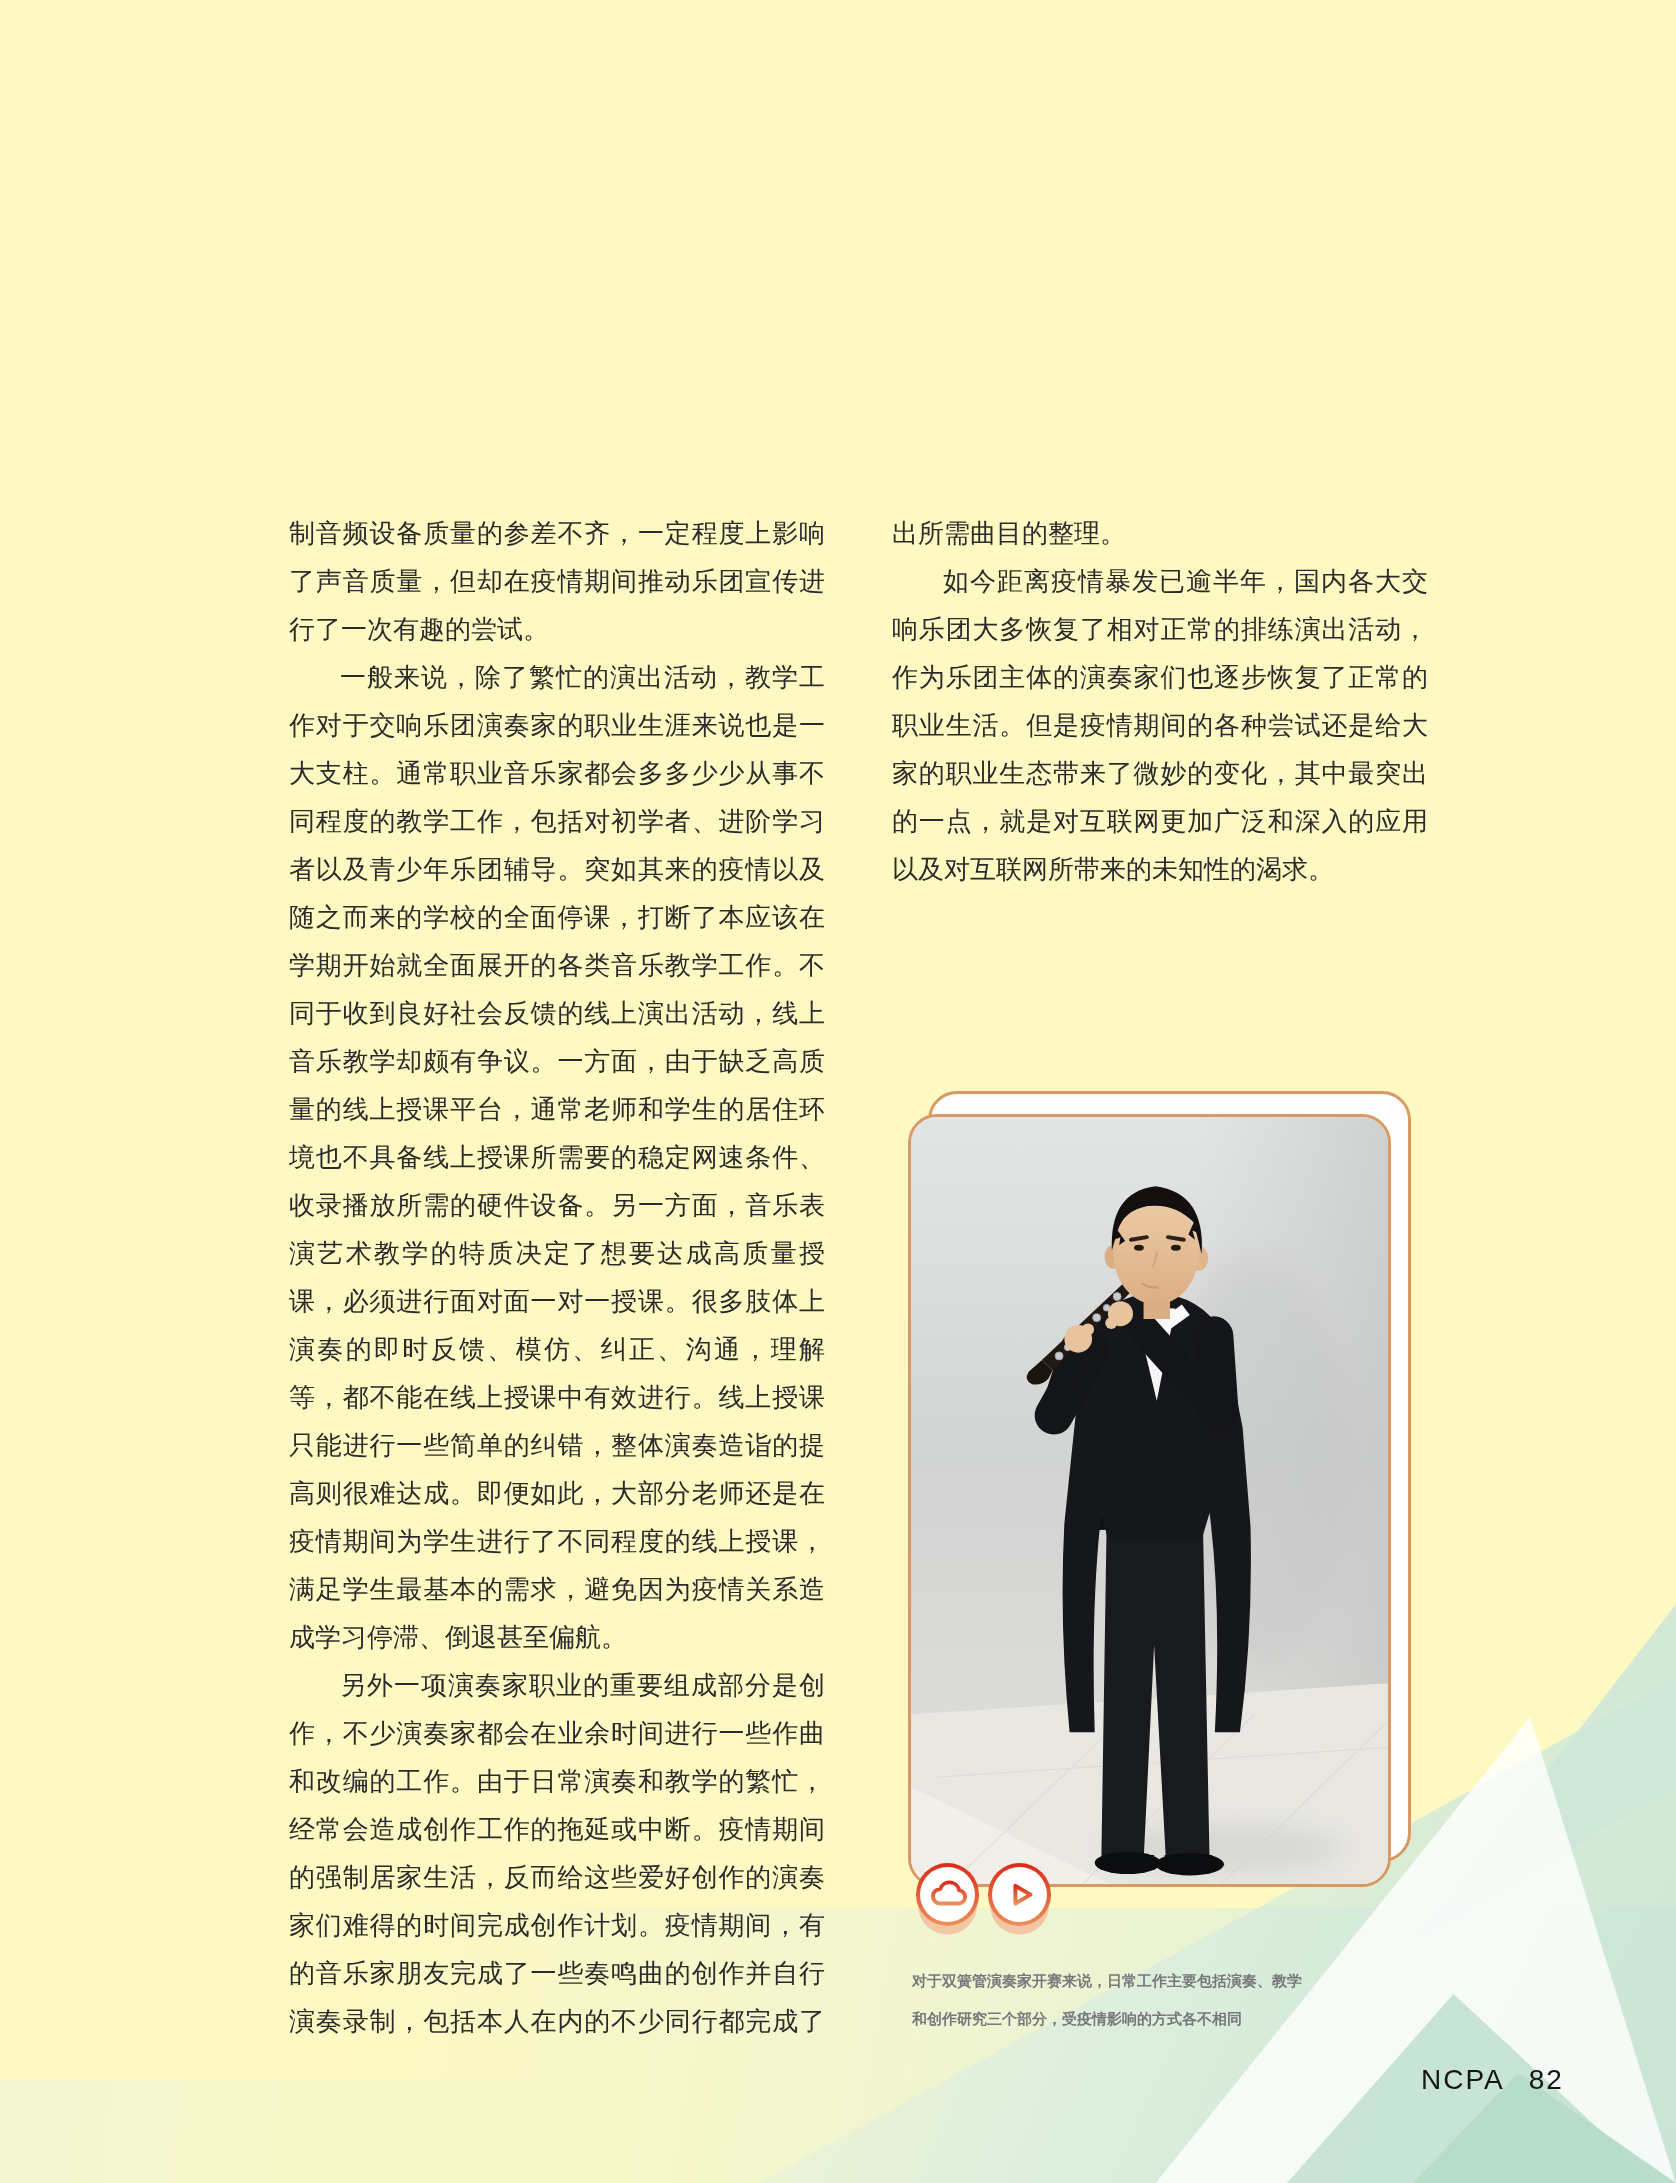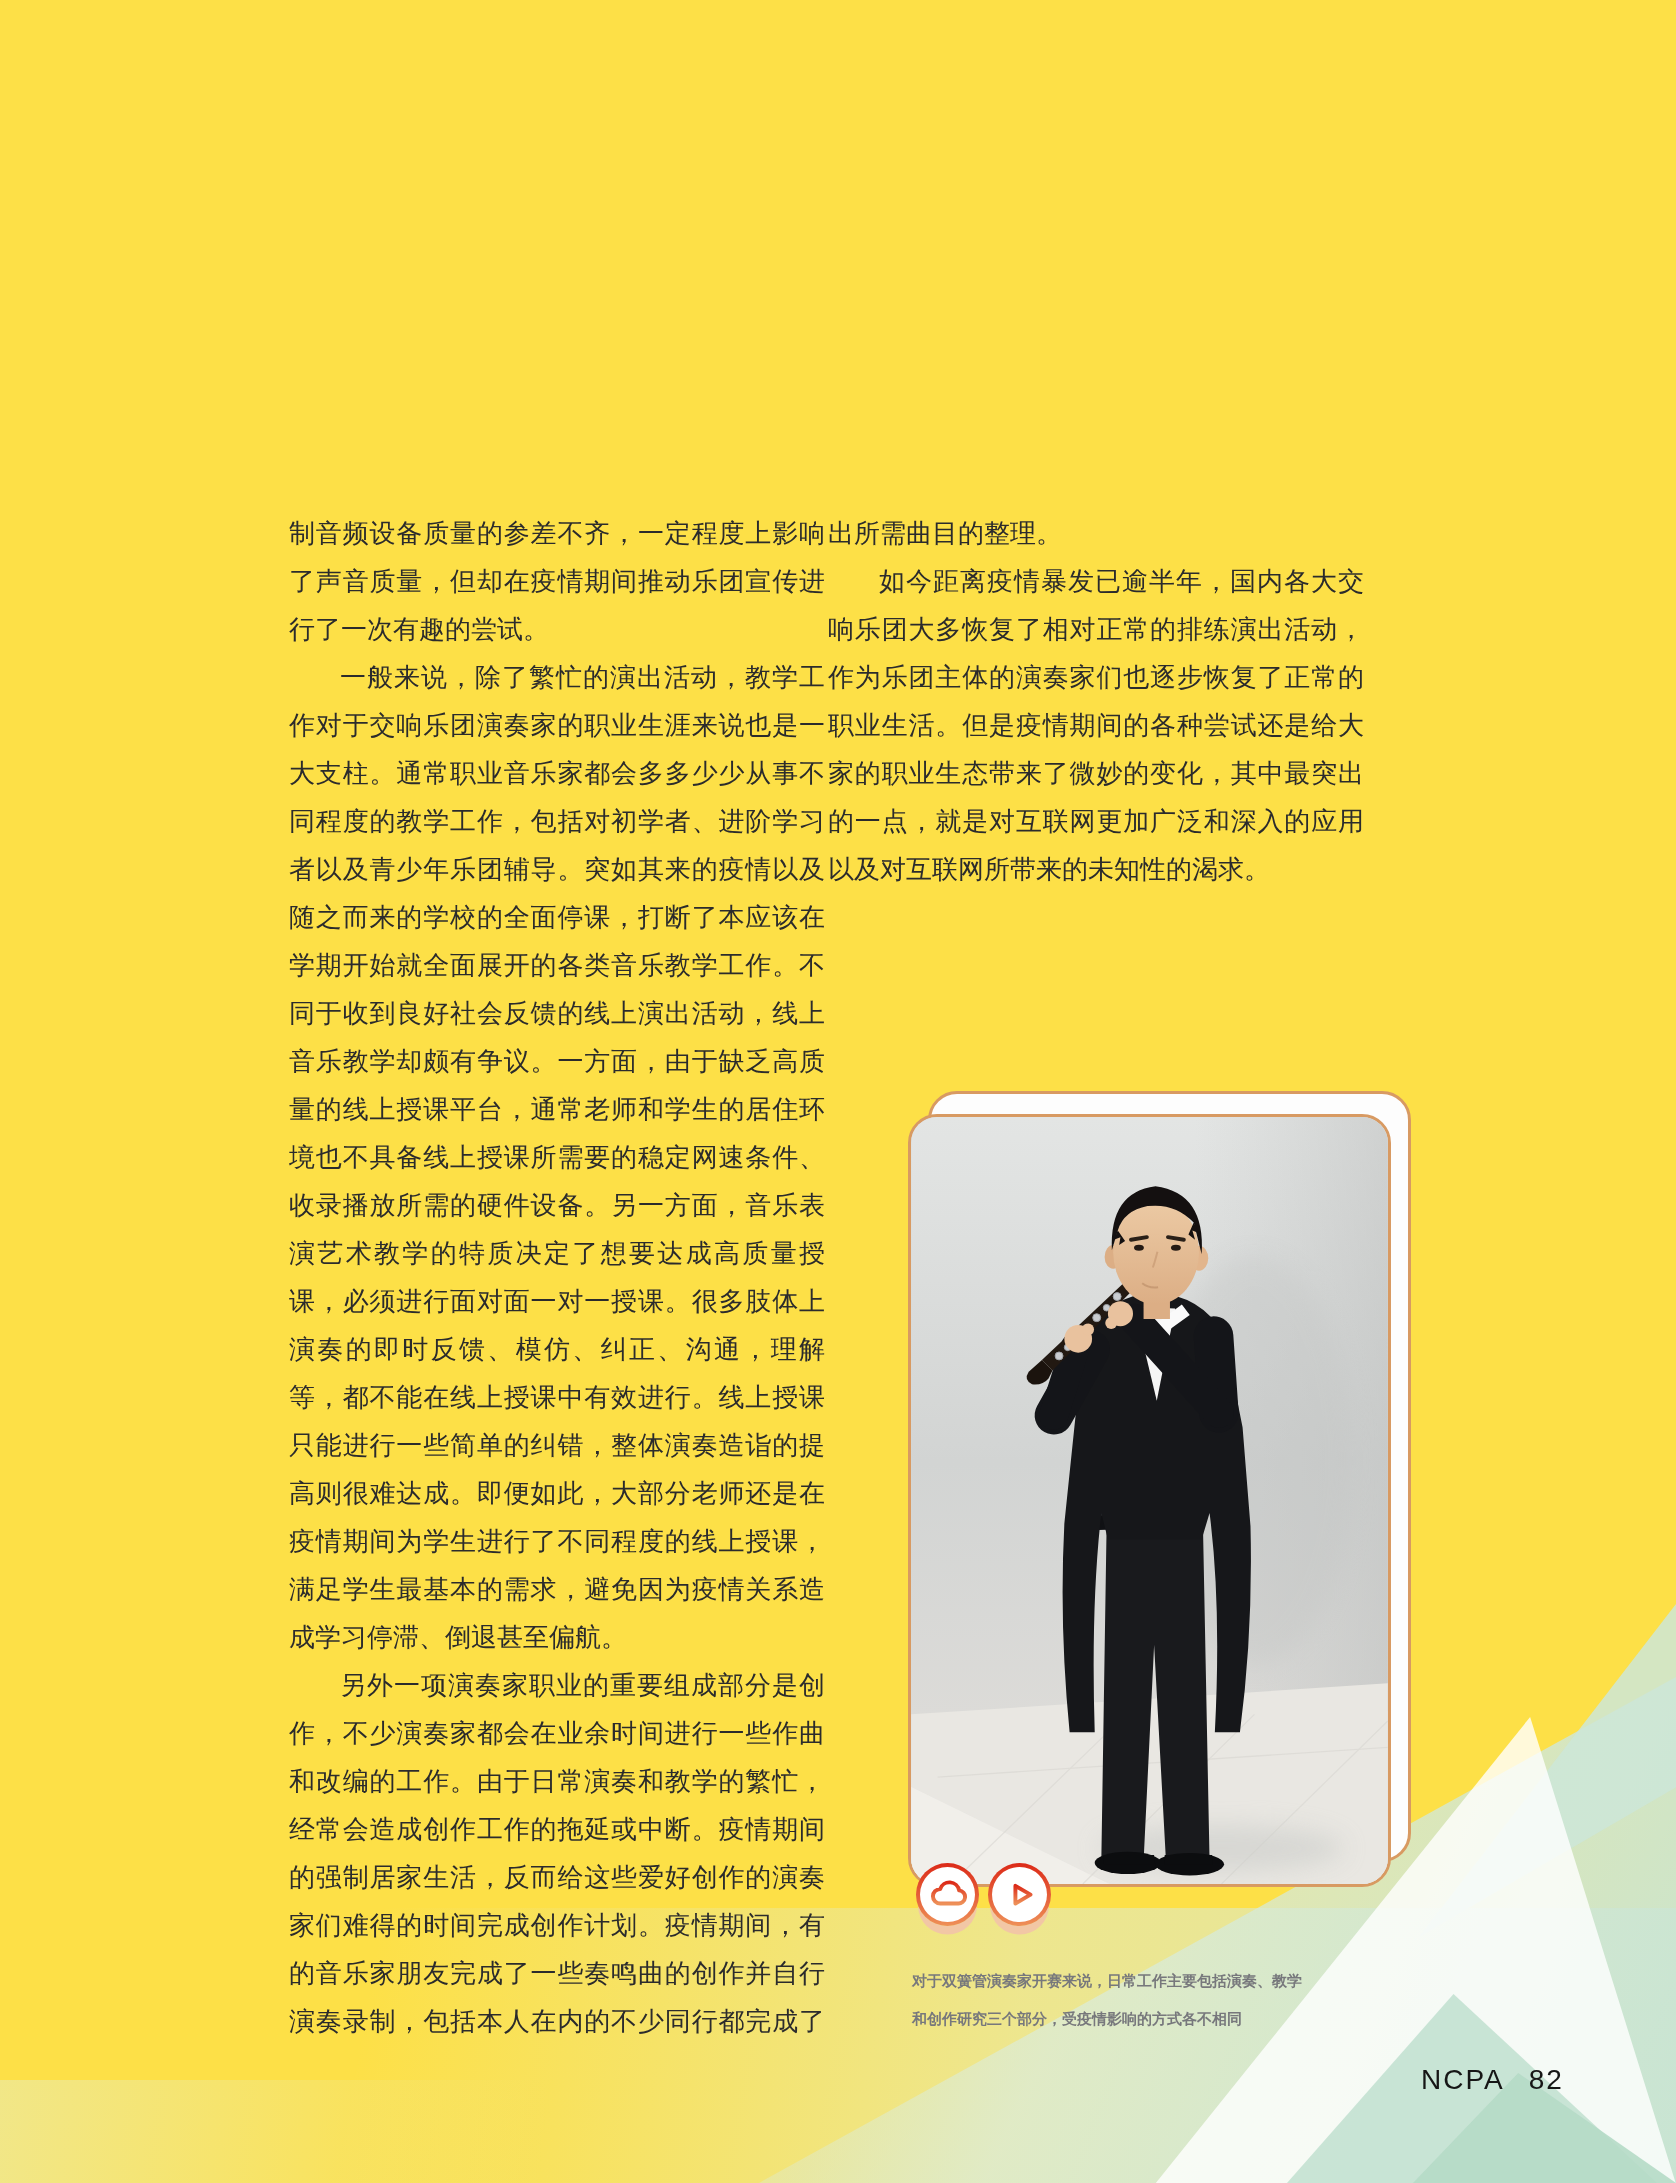--- a/index.html
+++ b/index.html
@@ -1,23 +1,23 @@
 <!DOCTYPE html>
 <html style="font-size:10.6px"><head>
 <meta charset="utf-8">
 <style>
   html,body { margin:0; padding:0; background:#ffffff; }
   body { font-family: "Liberation Sans", sans-serif; }
-  .page { position:relative; width:1676px; height:2183px; background:#fde047; overflow:hidden; }
+  .page { position:relative; width:1676px; height:2183px; background:#fef9c3; overflow:hidden; }
 
   
   .col { position:absolute; top:509px; width:536px; color:#2b2b2c;
          font-size:26px; line-height:48px; text-align:justify; }
   .col-left  { left:289px;  height:1529px; overflow:hidden; }
-  .col-right { left:828px; height:555px; overflow:hidden; }
+  .col-right { left:892px; height:555px; overflow:hidden; }
   .para { margin:0; }
   .para.indent { text-indent:51px; }
 
   
   .ncpa-mark { display:inline-block; width:18.5px; height:25px; margin-left:5.3px;
                background:#c8181c; color:#ffffff; font-weight:bold; font-size:9.2px;
                line-height:11.2px; text-align:center; vertical-align:-2.6px; }
   .ncpa-mark span { display:block; }
   .ncpa-mark span:first-child { border-bottom:1.3px solid #ffffff; padding-top:0.7px; }
 

